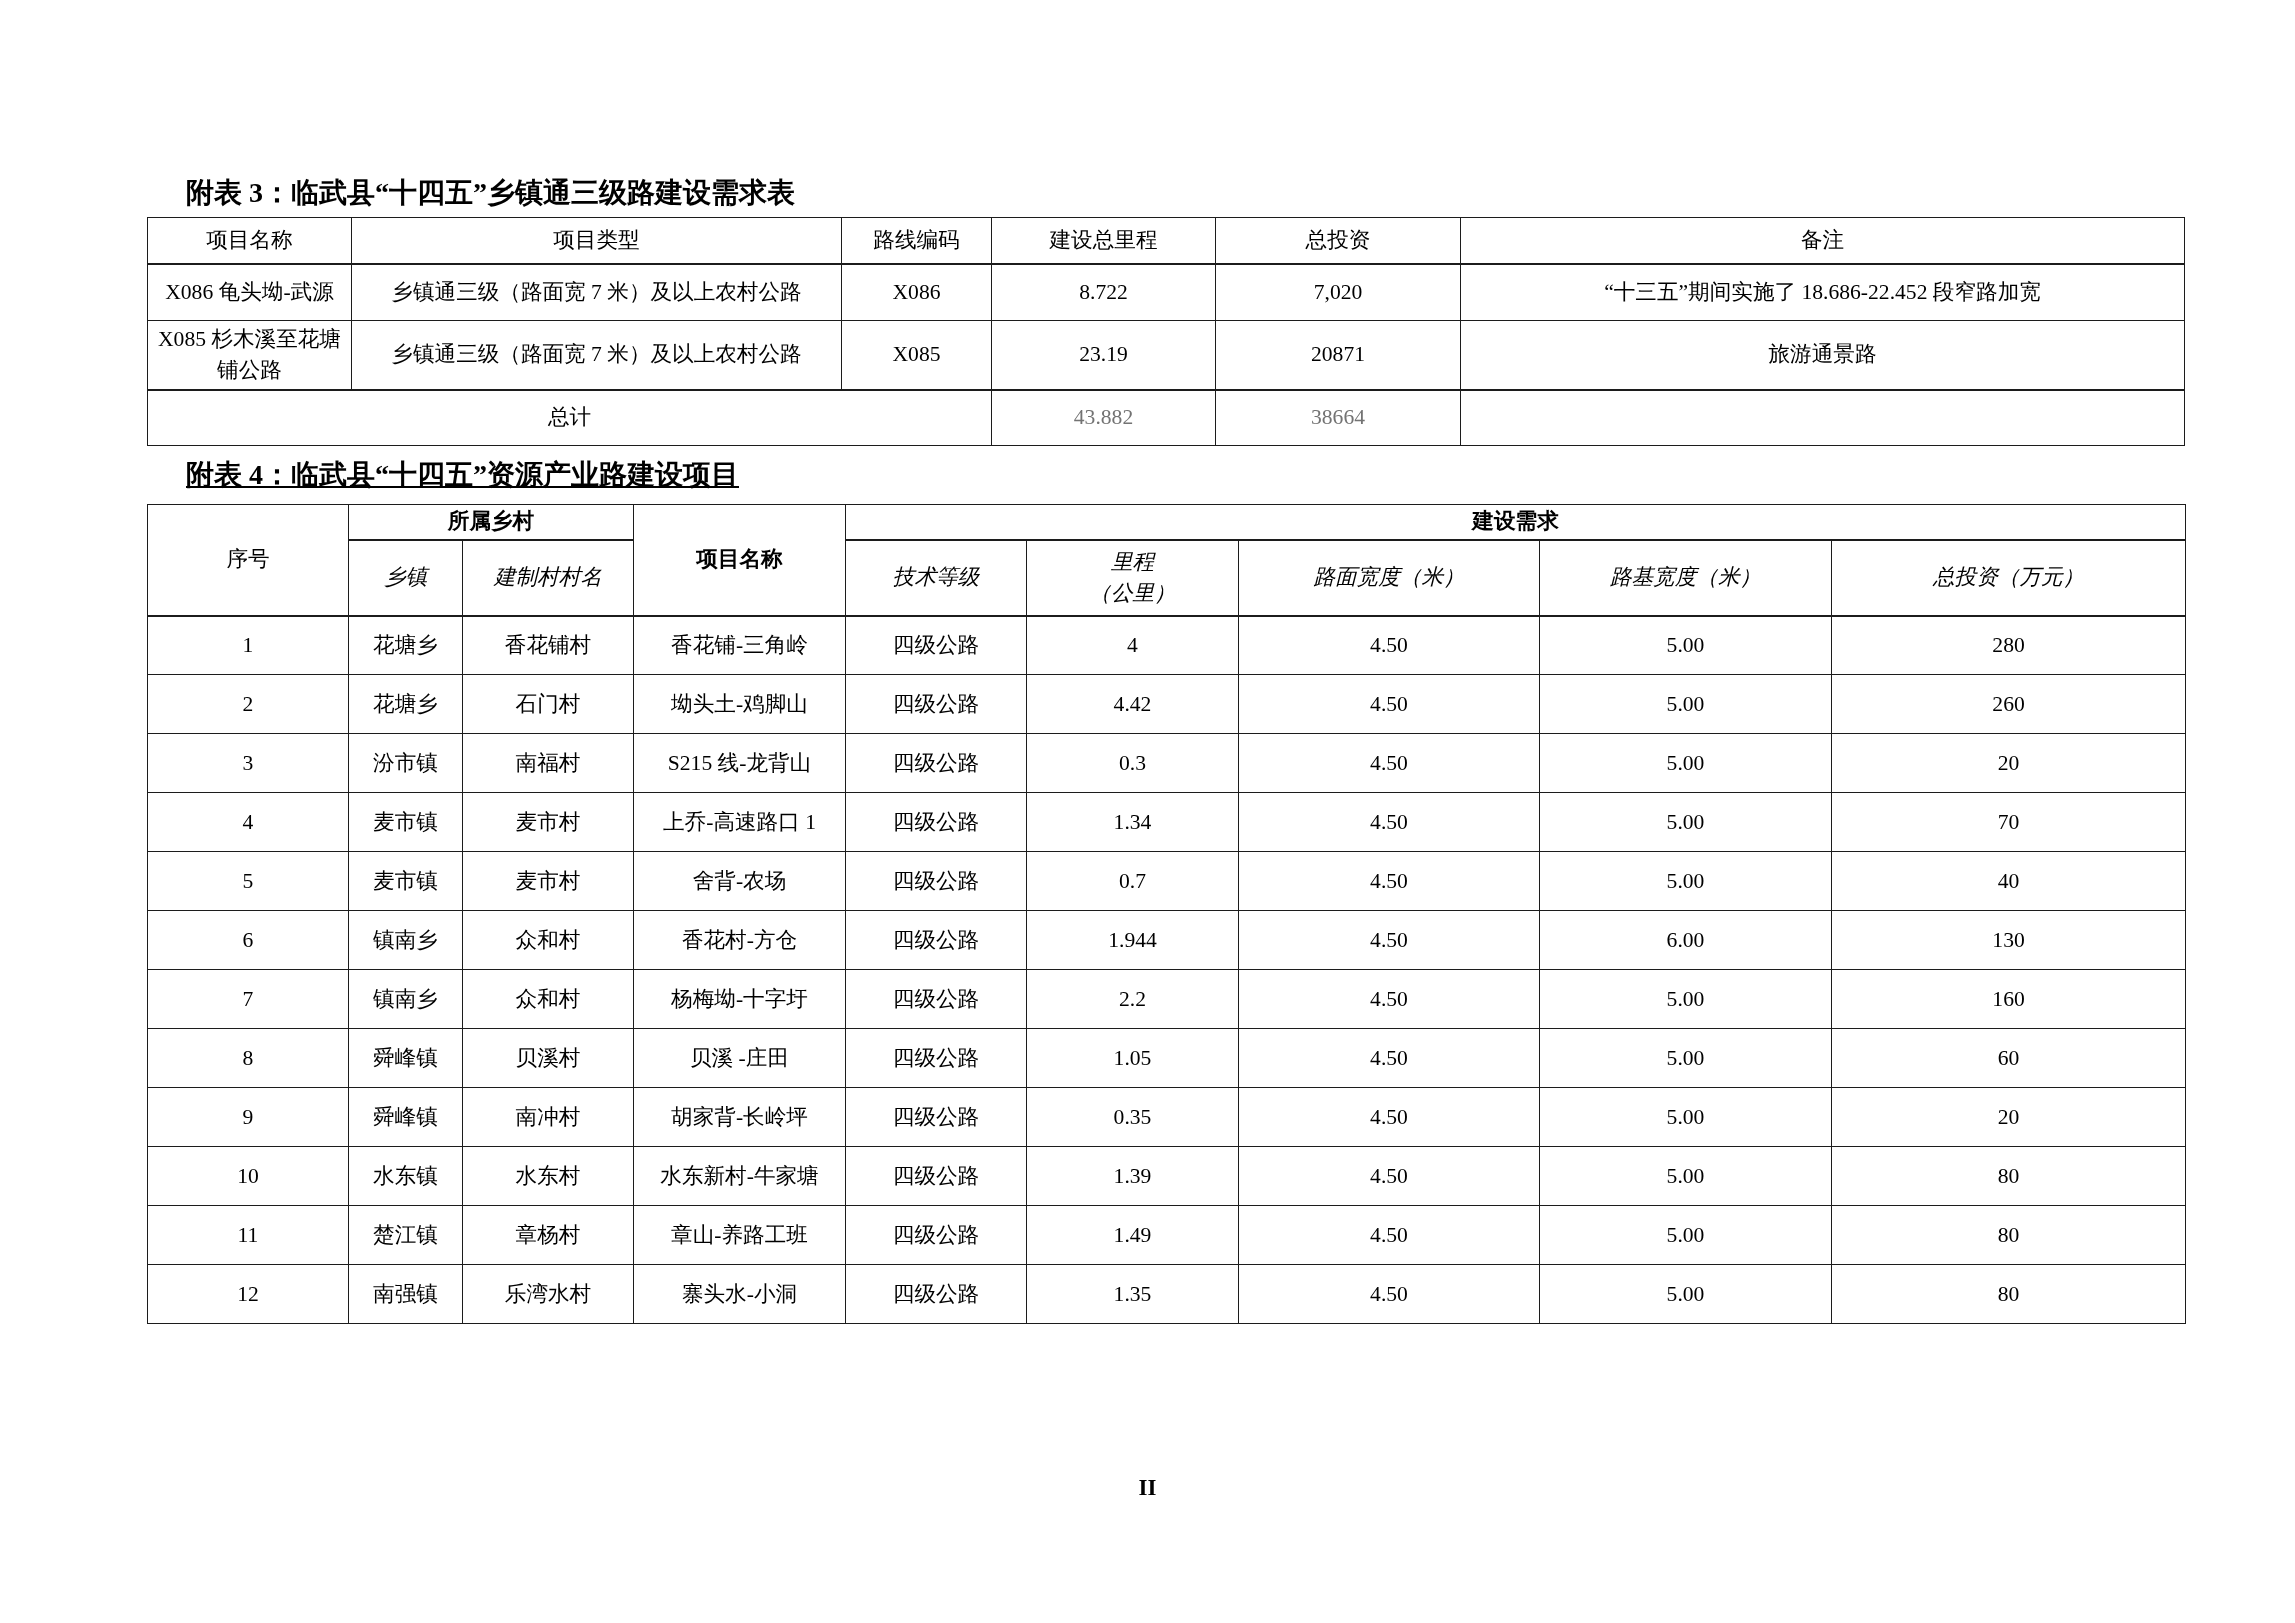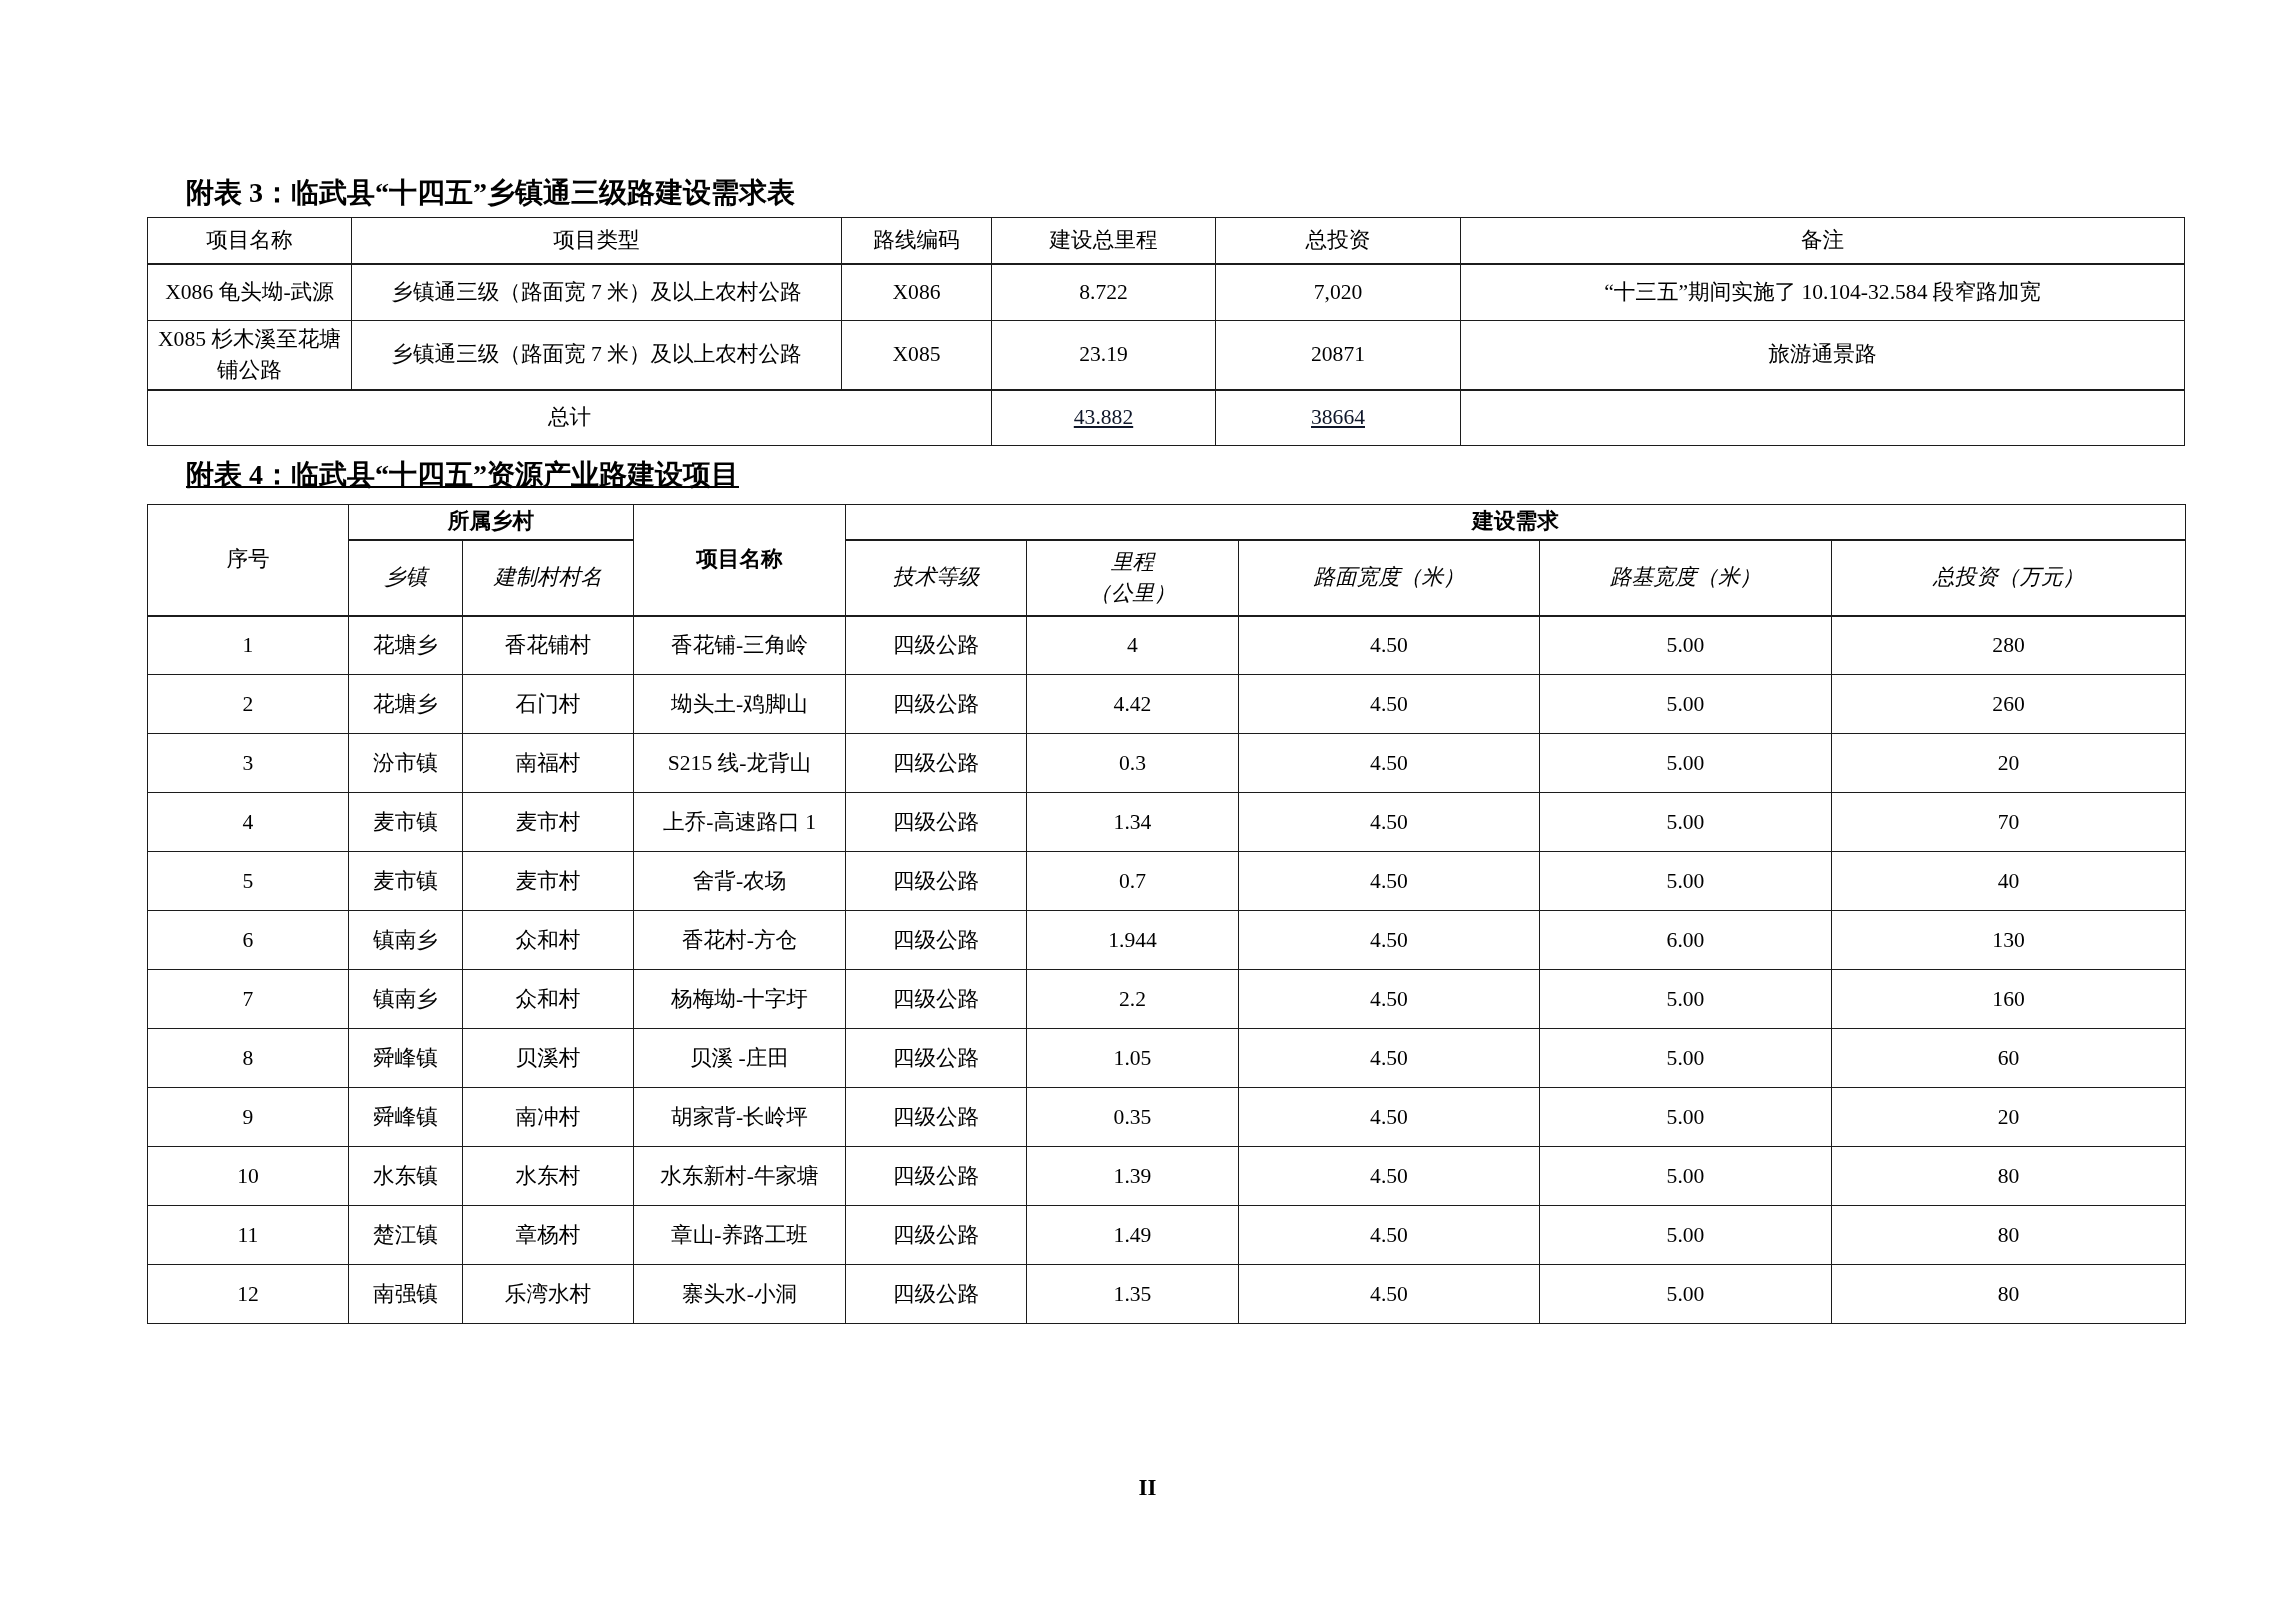--- a/index.html
+++ b/index.html
@@ -40,21 +40,21 @@
     border: 1.5px solid #1c1c1c;
     text-align: center;
     vertical-align: middle;
     padding: 1.5px 6.2px;
     font-size: 21.6px;
     line-height: 1.45;
     font-weight: normal;
     word-break: break-all;
   }
   .bold { font-weight: bold; }
-  .red { color: #0f172a; text-decoration: underline; }
+  .red { color: #737373; }
 
   
   #table3 thead tr { height: 46px; }
   #table3 thead td { border-bottom: 2.3px solid #1c1c1c; }
   #table3 tbody tr:nth-child(1) { height: 57px; }
   #table3 tbody tr:nth-child(2) { height: 69px; }
   #table3 tbody tr:nth-child(3) { height: 76px; }
   #table3 tbody tr.total-row { height: 56px; }
   #table3 tbody tr.total-row td { border-top: 2.3px solid #1c1c1c; }
 
@@ -101,21 +101,21 @@
           <td>备注</td>
         </tr>
       </thead>
       <tbody>
         <tr>
           <td>X086 龟头坳-武源</td>
           <td>乡镇通三级（路面宽 7 米）及以上农村公路</td>
           <td>X086</td>
           <td>8.722</td>
           <td>7,020</td>
-          <td>“十三五”期间实施了 10.104-32.584 段窄路加宽</td>
+          <td>“十三五”期间实施了 18.686-22.452 段窄路加宽</td>
         </tr>
         <tr>
           <td>X085 杉木溪至花塘铺公路</td>
           <td>乡镇通三级（路面宽 7 米）及以上农村公路</td>
           <td>X085</td>
           <td>23.19</td>
           <td>20871</td>
           <td>旅游通景路</td>
         </tr>
         <tr class="total-row">

